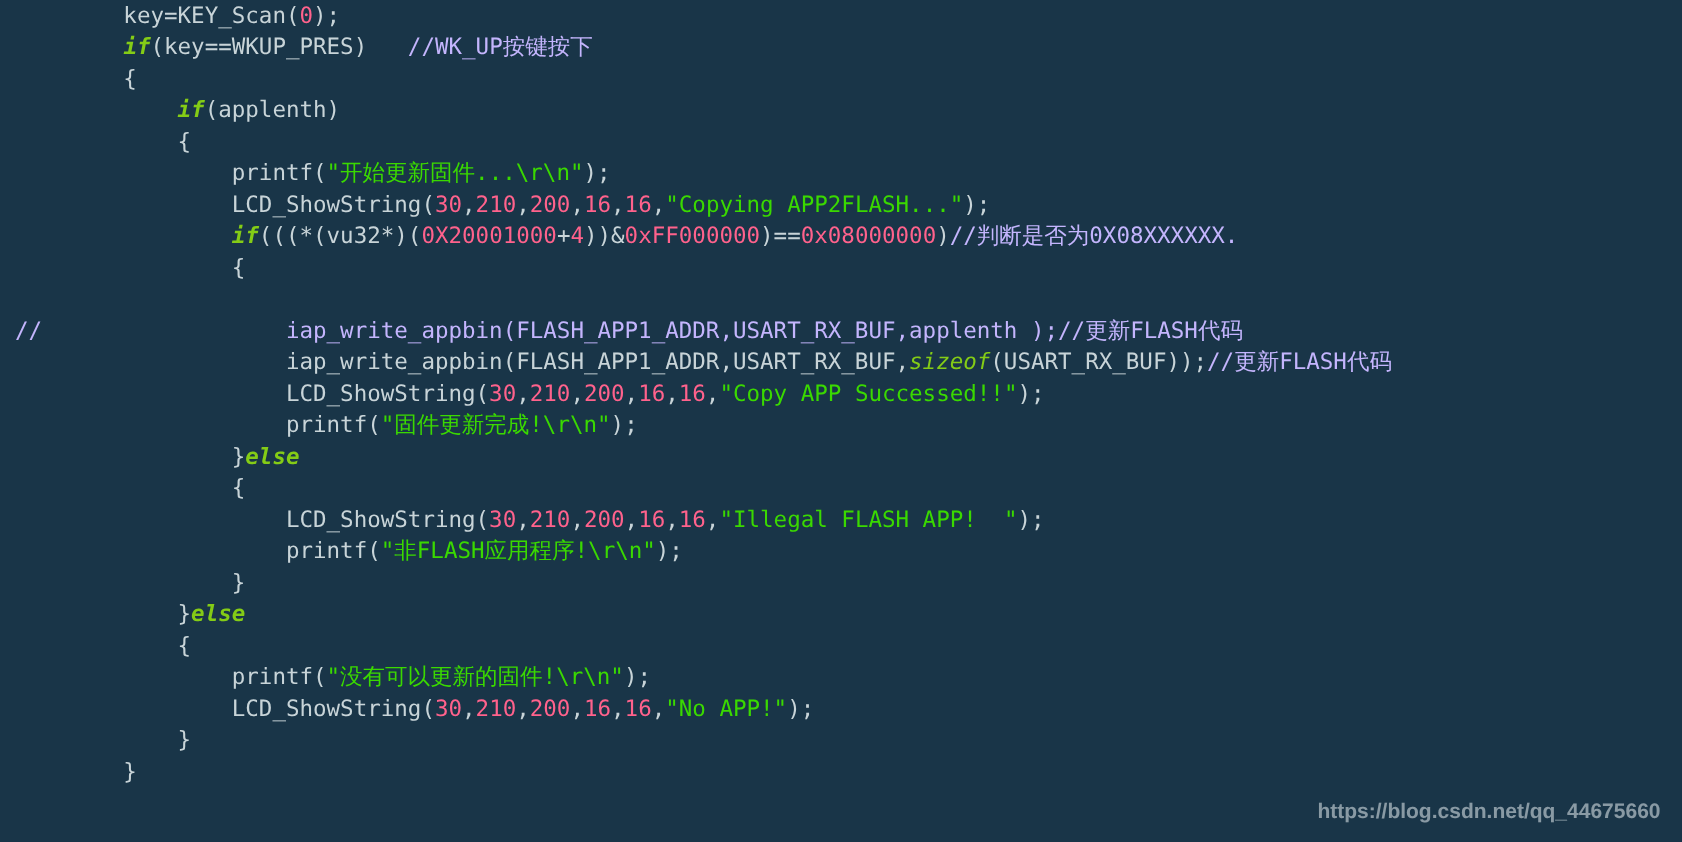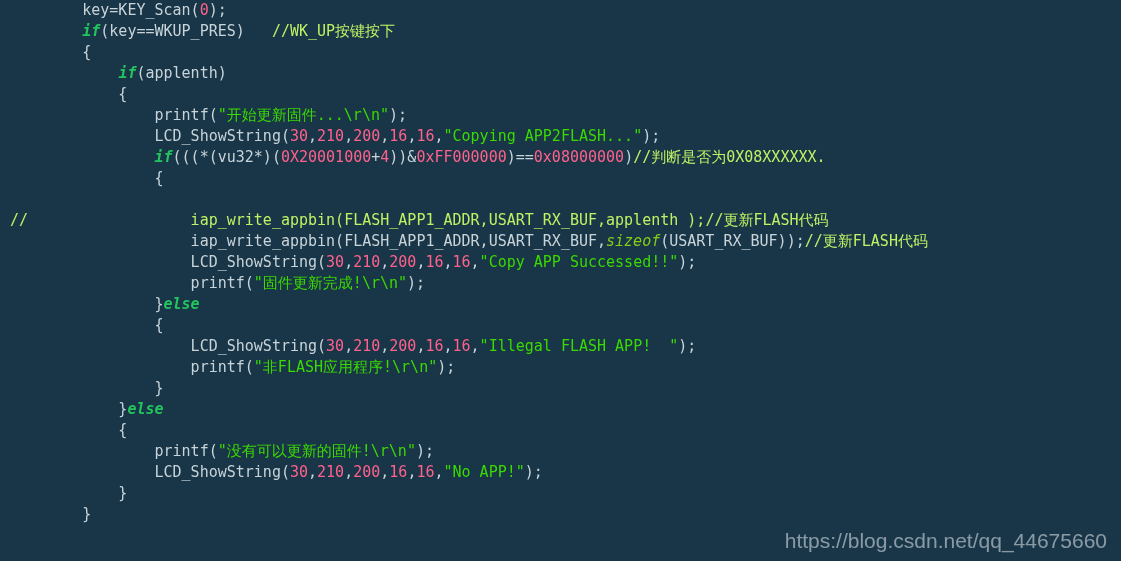--- a/index.html
+++ b/index.html
@@ -13,33 +13,34 @@
     height: 561px;
     overflow: hidden;
     position: relative;
   }
   pre {
     margin: 0;
     padding: 0 10px;
     white-space: pre;
   }
   .c-default { color: #c8d4d8; }
-  .c-keyword { color: #22c55e; font-style: italic; font-weight: bold; text-align: center; }
+  .c-keyword { color: #84cc16; font-style: italic; font-weight: bold; text-align: center; }
   .c-string  { color: #3ad900; }
   .c-number  { color: #ff628c; }
-  .c-comment { color: #bef264; }
+  .c-comment { color: #c4b5fd; }
   .c-type    { color: #84cc16; font-style: italic; }
   .watermark {
     position: absolute;
     bottom: 10px;
     right: 14px;
     color: rgba(230,236,240,0.55);
     font-family: Arial, sans-serif;
-    font-size: 21px;
+    font-size: 14px;
     pointer-events: none;
+    font-weight: bold;
   }
 </style>
 </head>
 <body>
 
 <pre><span class="c-default"><span>        key=KEY_Scan(</span><span class="c-number">0</span><span>);</span></span>
 <span class="c-default"><span>        </span><span class="c-keyword">if</span><span>(key==WKUP_PRES)   </span><span class="c-comment">//WK_UP按键按下</span></span>
 <span class="c-default">        {</span>
 <span class="c-default"><span>            </span><span class="c-keyword">if</span><span>(applenth)</span></span>
 <span class="c-default">            {</span>

